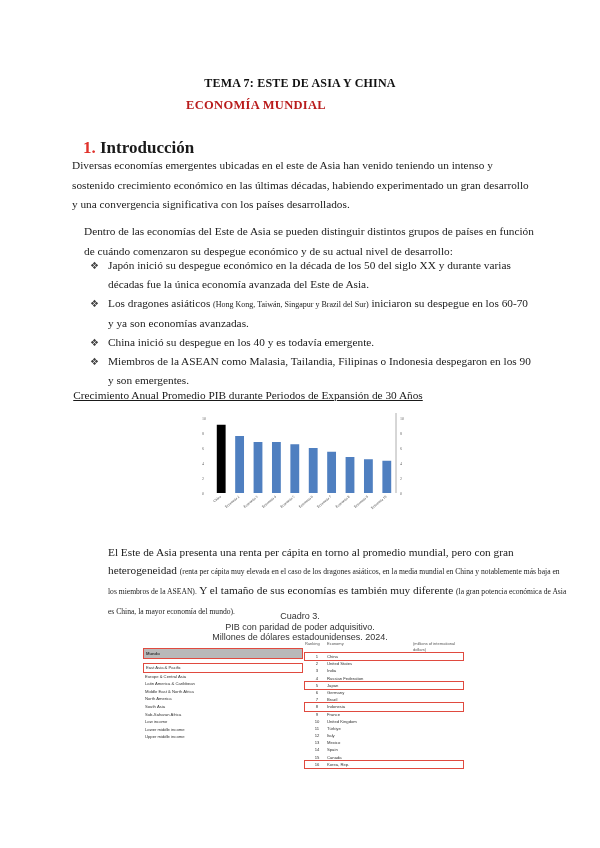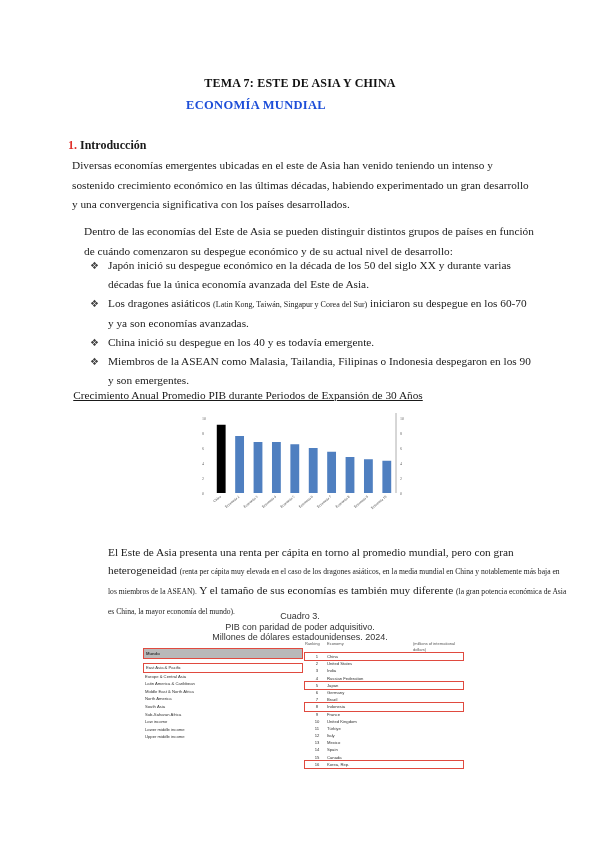--- a/index.html
+++ b/index.html
@@ -1,20 +1,20 @@
 <!DOCTYPE html>
 <html><head>
 <meta charset="utf-8">
 <style>
   html,body{margin:0;padding:0;background:#fff;}
   body{width:600px;height:848px;position:relative;overflow:hidden;font-family:"Liberation Serif","DejaVu Serif",serif;color:#1a1a1a;}
   .page{position:absolute;left:0;top:0;width:600px;height:848px;}
   .title{position:absolute;top:76px;left:0;width:600px;text-align:center;font-weight:bold;font-size:12px;letter-spacing:0.2px;color:#111;}
-  .subtitle{position:absolute;top:98px;left:0;width:512px;text-align:center;font-weight:bold;font-size:12.5px;color:#1d4ed8;letter-spacing:0.3px;}
-  .sec{position:absolute;top:138px;left:68px;font-size:12px;font-weight:bold;}
+  .subtitle{position:absolute;top:98px;left:0;width:512px;text-align:center;font-weight:bold;font-size:12.5px;color:#b91c1c;letter-spacing:0.3px;}
+  .sec{position:absolute;top:138px;left:83px;font-size:17px;font-weight:bold;}
   .sec .num{color:#e0322c;}
   .para{position:absolute;left:72px;width:460px;font-size:11.3px;line-height:19.5px;}
   .p1{top:156px;}
   .p2{top:222px;margin-left:12px;}
   .bullets{position:absolute;left:90px;top:256px;width:445px;margin:0;padding:0;list-style:none;font-size:11.3px;line-height:19px;}
   .bullets li{position:relative;padding-left:18px;margin:0;}
   .bullets li .b{position:absolute;left:0;top:0;font-size:10px;color:#444;}
   .small{font-size:8px;}
   .chart-title{position:absolute;top:389px;left:0;width:496px;text-align:center;font-size:11.3px;text-decoration:underline;}
   .chart{position:absolute;left:198px;top:408px;width:210px;height:128px;}
@@ -45,21 +45,21 @@
   <div class="sec">
     <span class="num">1.</span>
     <span>Introducción</span>
   </div>
 
   <div class="para p1">Diversas economías emergentes ubicadas en el este de Asia han venido teniendo un intenso y sostenido crecimiento económico en las últimas décadas, habiendo experimentado un gran desarrollo y una convergencia significativa con los países desarrollados.</div>
   <div class="para p2">Dentro de las economías del Este de Asia se pueden distinguir distintos grupos de países en función de cuándo comenzaron su despegue económico y de su actual nivel de desarrollo:</div>
 
   <ul class="bullets">
     <li><span class="b">❖</span><span>Japón inició su despegue económico en la década de los 50 del siglo XX y durante varias décadas fue la única economía avanzada del Este de Asia.</span></li>
-    <li><span class="b">❖</span><span>Los dragones asiáticos </span><span class="small">(Latin Kong, Taiwán, Singapur y Corea del Sur)</span><span> iniciaron su despegue en los 60-70 y ya son economías avanzadas.</span></li>
+    <li><span class="b">❖</span><span>Los dragones asiáticos </span><span class="small">(Hong Kong, Taiwán, Singapur y Brazil del Sur)</span><span> iniciaron su despegue en los 60-70 y ya son economías avanzadas.</span></li>
     <li><span class="b">❖</span><span>China inició su despegue en los 40 y es todavía emergente.</span></li>
     <li><span class="b">❖</span><span>Miembros de la ASEAN como Malasia, Tailandia, Filipinas o Indonesia despegaron en los 90 y son emergentes.</span></li>
   </ul>
 
   <div class="chart-title">Crecimiento Anual Promedio PIB durante Periodos de Expansión de 30 Años</div>
   <svg class="chart" id="chart" viewBox="0 0 210 128">
       <line x1="198" y1="5" x2="198" y2="85" stroke="#999" stroke-width="0.8"></line>
       <text x="4" y="87" font-size="4" fill="#666">0</text>
       <text x="202" y="87" font-size="4" fill="#666">0</text>
       <text x="4" y="72" font-size="4" fill="#666">2</text>

